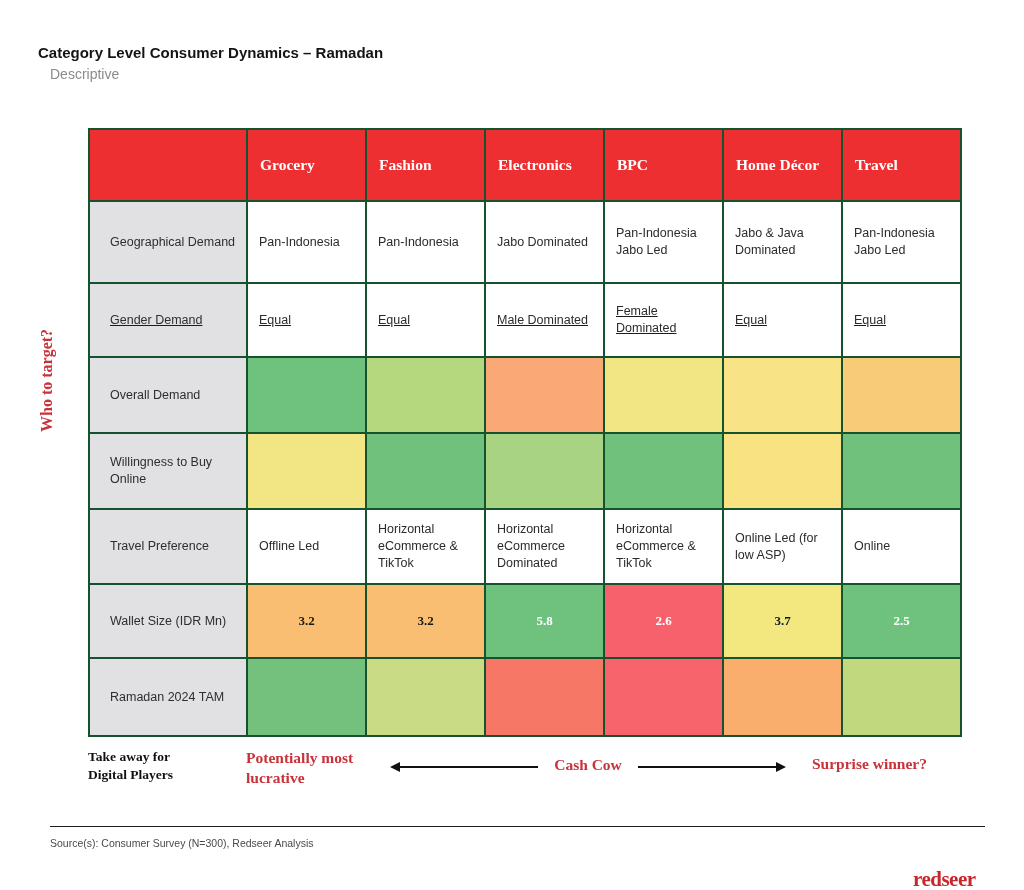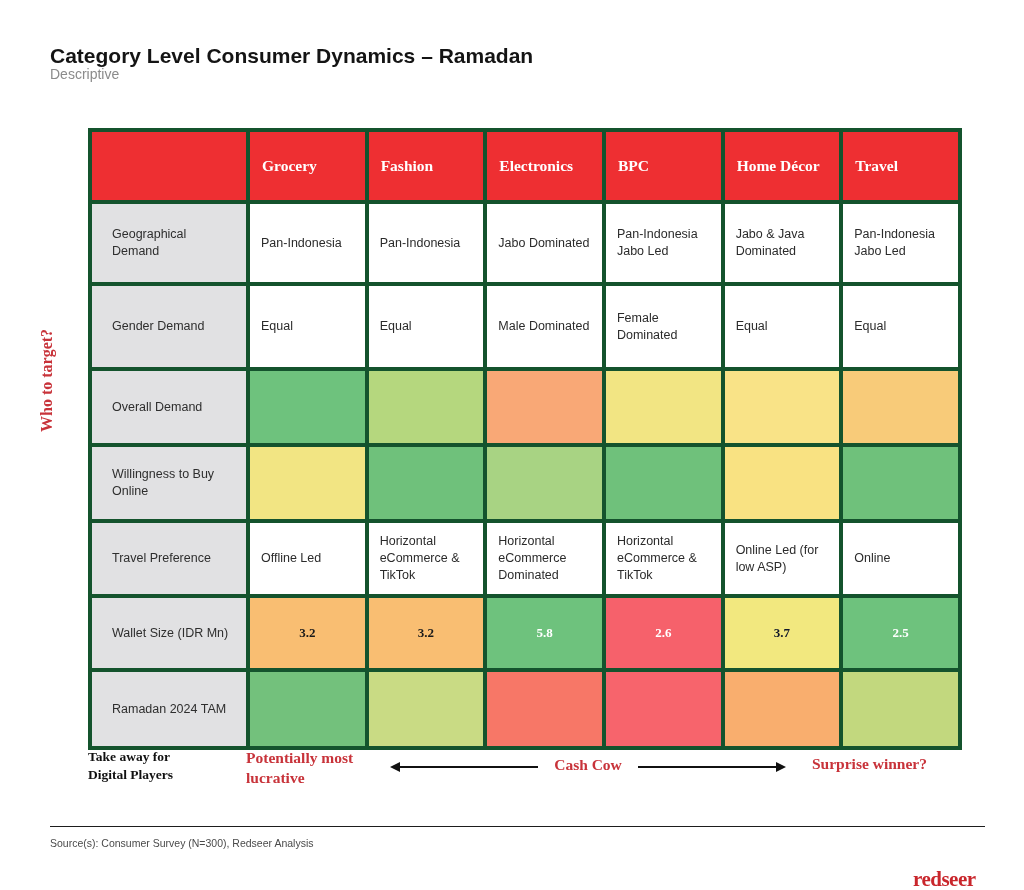--- a/index.html
+++ b/index.html
@@ -1,44 +1,44 @@
 <!DOCTYPE html>
 <html style="--header-red: #EE2F32; --accent-red: #C8333A;"><head>
 <meta charset="utf-8">
 <style>
   html,body{margin:0;padding:0;background:#ffffff;}
   body{width:1024px;height:890px;position:relative;overflow:hidden;
        font-family:"Liberation Sans","DejaVu Sans",sans-serif;color:#1c1c1c;}
   .serif{font-family:"Liberation Serif","DejaVu Serif",serif;margin-top:37px;}
 
-  .title{position:absolute;left:50px;top:44px;font-size:21px;font-weight:700;color:#141414;}
+  .title{position:absolute;left:38px;top:44px;font-size:15px;font-weight:700;color:#141414;}
   .subtitle{position:absolute;left:50px;top:66px;font-size:14px;color:#8b8b8b;}
 
   .who{position:absolute;left:36px;top:240px;height:280px;width:22px;
        display:flex;align-items:center;justify-content:center;
        writing-mode:vertical-rl;transform:rotate(180deg);
        font-family:"Liberation Serif","DejaVu Serif",serif;
        font-weight:700;font-size:16px;color:var(--accent-red,#C8333A);}
 
   .tblwrap{position:absolute;left:88px;top:128px;}
   table{border-collapse:collapse;table-layout:fixed;width:874px;}
   col.labelcol{width:158px;}
-  th,td{border:4px solid #14532d;vertical-align:middle;}
+  th,td{border:2px solid #14532d;vertical-align:middle;}
   thead th{background:var(--header-red,#EE2F32);color:#fff;text-align:left;
            font-family:"Liberation Serif","DejaVu Serif",serif;
            font-weight:700;font-size:15.5px;padding:6px 6px 6px 12px;}
   thead tr{height:72px;}
   tbody th.rlabel{background:#E1E1E3;font-weight:400;text-align:left;
                   font-size:12.5px;color:#2e2e2e;padding:6px 10px 6px 20px;line-height:1.35;}
   tbody td{background:#ffffff;font-size:12.5px;color:#2b2b2b;
            padding:6px 8px 6px 11px;line-height:1.35;}
   tbody td.num{font-family:"Liberation Serif","DejaVu Serif",serif;
                font-weight:700;font-size:13px;text-align:center;padding:8px;}
   tbody tr:nth-child(1){height:82px;}
-  tbody tr:nth-child(2){height:85px;}
+  tbody tr:nth-child(2){height:74px;text-decoration:underline;}
   tbody tr:nth-child(3){height:76px;}
   tbody tr:nth-child(4){height:76px;}
   tbody tr:nth-child(5){height:75px;}
   tbody tr:nth-child(6){height:74px;}
   tbody tr:nth-child(7){height:78px;}
 
   .takeaway{position:absolute;left:88px;top:748px;width:874px;display:flex;align-items:flex-start;}
   .tk-label{width:158px;box-sizing:border-box;padding-right:40px;
             font-family:"Liberation Serif","DejaVu Serif",serif;
             font-weight:700;font-size:13.5px;color:#111;line-height:1.3;}

